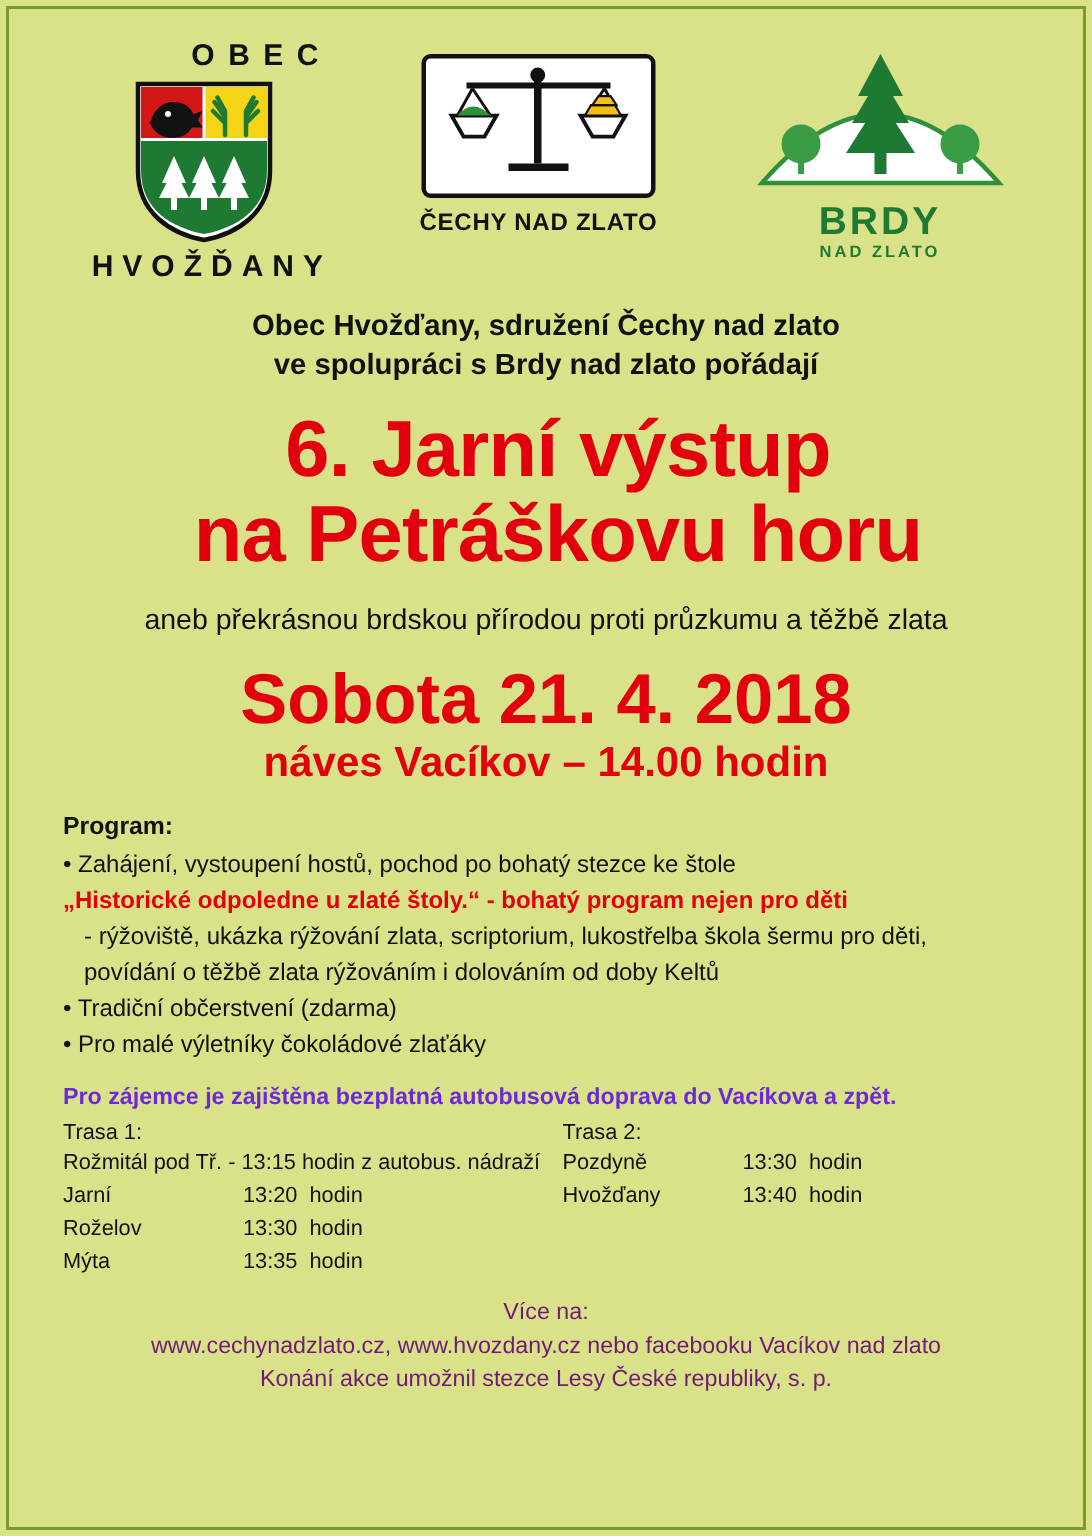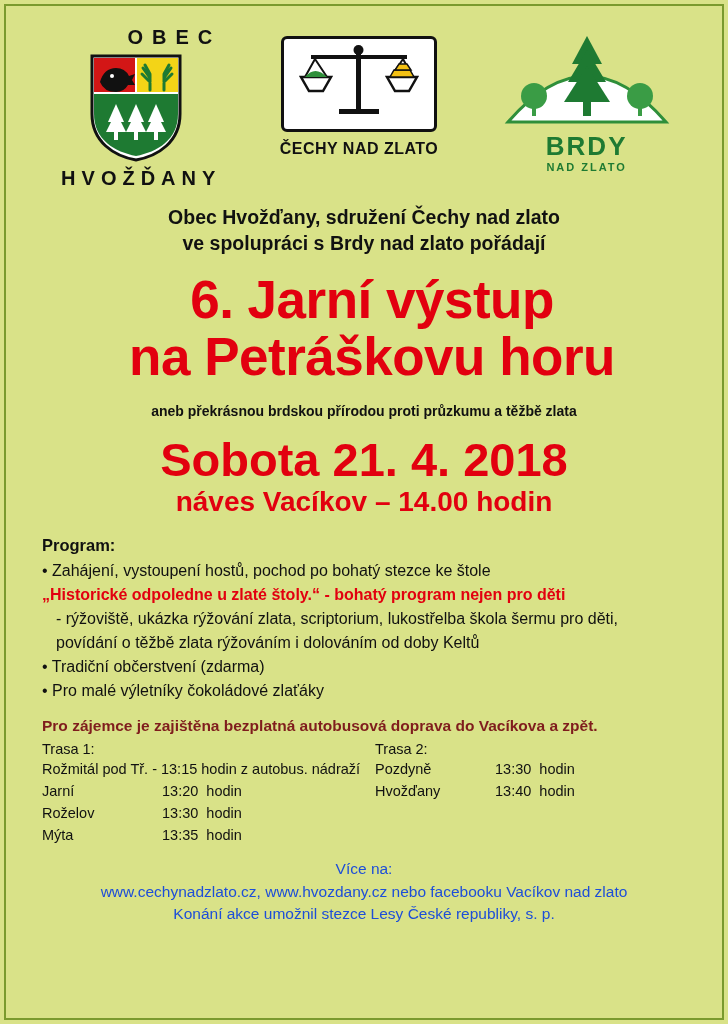--- a/index.html
+++ b/index.html
@@ -126,22 +126,22 @@
     color: #e2000f;
     font-weight: bold;
     font-size: 53px;
     line-height: 1.08;
     margin-top: 14px;
     letter-spacing: -0.5px;
     margin-left: 16px;
   }
   .subtitle {
     text-align: center;
-    font-size: 14px;
-    font-weight: bold;
+    font-size: 19px;
+    font-weight: normal;
     color: #111;
     margin-top: 18px;
   }
   .date {
     text-align: center;
     color: #e2000f;
     font-weight: bold;
     font-size: 47px;
     margin-top: 16px;
     line-height: 1.05;
@@ -172,21 +172,21 @@
     color: #e2000f;
     font-weight: bold;
   }
   .program-line.indent {
     padding-left: 14px;
   }
 
   
   .transport-note {
     margin: 14px 0 6px 42px;
-    color: #7f1d1d;
+    color: #6d28d9;
     font-weight: bold;
     font-size: 15.5px;
   }
   .routes {
     display: flex;
     margin-left: 42px;
     margin-right: 30px;
     font-size: 14.5px;
     color: #111;
   }
@@ -209,21 +209,21 @@
   .route-row .r-time {
     white-space: pre;
   }
   .route-row.wide .r-place {
     width: auto;
   }
 
   
   .footer {
     text-align: center;
-    color: #1d4ed8;
+    color: #701a75;
     font-size: 15.5px;
     line-height: 1.45;
     margin-top: 12px;
   }
 </style>
 </head>
 <body>
 
 <div class="poster">
   <div class="border-frame"></div>

